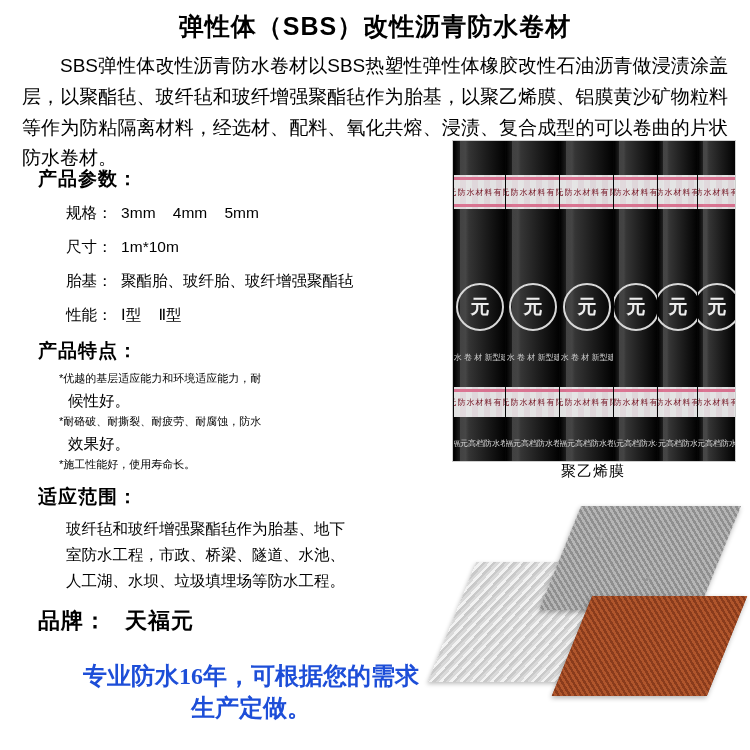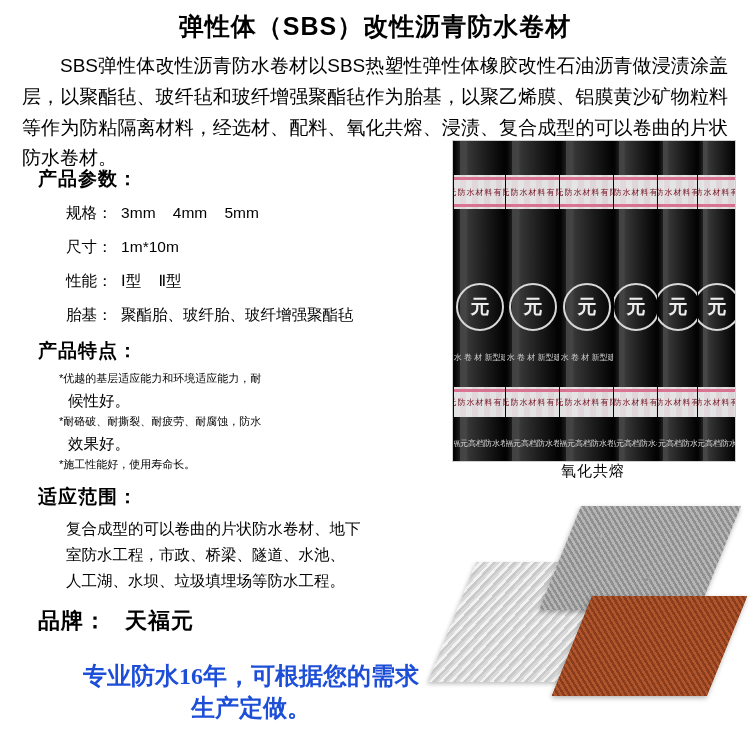--- a/index.html
+++ b/index.html
@@ -249,32 +249,32 @@
 
   <div class="title">弹性体（SBS）改性沥青防水卷材</div>
 
   <div class="intro">SBS弹性体改性沥青防水卷材以SBS热塑性弹性体橡胶改性石油沥青做浸渍涂盖层，以聚酯毡、玻纤毡和玻纤增强聚酯毡作为胎基，以聚乙烯膜、铝膜黄沙矿物粒料等作为防粘隔离材料，经选材、配料、氧化共熔、浸渍、复合成型的可以卷曲的片状防水卷材。</div>
 
   <div class="left-col">
 
     <div class="sect-head">产品参数：</div>
     <div class="param-line">规格：  3mm    4mm    5mm</div>
     <div class="param-line">尺寸：  1m*10m</div>
+    <div class="param-line">胎基：  聚酯胎、玻纤胎、玻纤增强聚酯毡</div>
     <div class="param-line">性能：  Ⅰ型    Ⅱ型</div>
-    <div class="param-line">胎基：  聚酯胎、玻纤胎、玻纤增强聚酯毡</div>
 
     <div class="sect-head">产品特点：</div>
     <div class="feature-line">*优越的基层适应能力和环境适应能力，耐</div>
     <div class="feature-cont">候性好。</div>
     <div class="feature-line">*耐硌破、耐撕裂、耐疲劳、耐腐蚀，防水</div>
     <div class="feature-cont">效果好。</div>
     <div class="feature-line">*施工性能好，使用寿命长。</div>
 
     <div class="sect-head">适应范围：</div>
-    <div class="scope-line">复合成型的可以卷曲的片状防水卷材、地下</div>
+    <div class="scope-line">玻纤毡和玻纤增强聚酯毡作为胎基、地下</div>
     <div class="scope-line">室防水工程，市政、桥梁、隧道、水池、</div>
     <div class="scope-line">人工湖、水坝、垃圾填埋场等防水工程。</div>
 
     <div class="brand-row">
       <span>品牌：</span><span class="brand-value">天福元</span>
     </div>
 
   </div>
 
   <div class="slogan">
@@ -365,21 +365,21 @@
       </div>
       <div class="logo">元</div>
       <div class="band bot">
         <div class="pinkline"></div>
         <div class="bandtxt">天福元防水材料有限公司</div>
       </div>
       <div class="bottom-txt">天福元高档防水卷材</div>
     </div>
   </div>
 
-  <div class="caption caption-film">氧化共熔</div>
+  <div class="caption caption-film">聚乙烯膜</div>
 
   <div class="photo-sheets">
     <div class="sheet sheet-silver"></div>
     <div class="sheet sheet-gray"></div>
     <div class="sheet sheet-brown"></div>
   </div>
 
   <div class="caption caption-sheets">铝膜、黄沙、片岩</div>
 
 </div>

